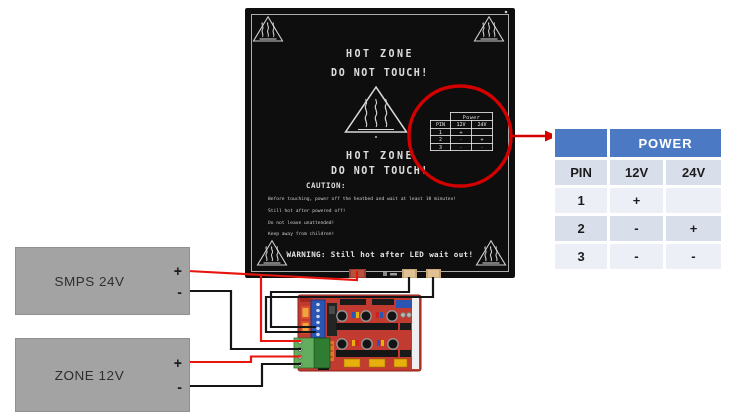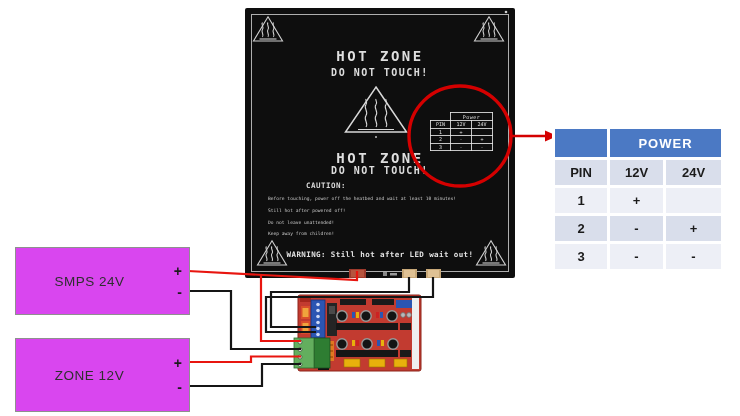--- a/index.html
+++ b/index.html
@@ -6,42 +6,42 @@
   .stage{position:relative;width:740px;height:416px;background:#ffffff;overflow:hidden;
          font-family:"Liberation Sans",sans-serif;}
 
   
   .heatbed{position:absolute;left:245px;top:8px;width:270px;height:270px;
            background:#0e0e0e;border-radius:2px;}
   .heatbed-inner{position:absolute;left:6px;top:6px;right:6px;bottom:6px;
            border:1px solid rgba(215,215,215,.8);}
   .bed-text{position:absolute;left:0;right:0;text-align:center;color:#dedede;
            font-family:"DejaVu Sans Mono",monospace;white-space:nowrap;}
-  .hz{top:40px;font-size:14px;font-weight:bold;letter-spacing:2.5px;}
+  .hz{top:40px;font-size:10px;font-weight:bold;letter-spacing:2.5px;}
   .dnt{top:59px;font-size:10px;font-weight:bold;letter-spacing:1.5px;}
   .hz2{top:142px;}
   .dnt2{top:157px;}
   .caution-title{position:absolute;left:23px;top:173px;font-size:7.5px;font-weight:bold;
            letter-spacing:.5px;color:#d8d8d8;font-family:"DejaVu Sans Mono",monospace;margin-left:38px;}
   .caution-lines{position:absolute;left:23px;top:185px;font-size:4.6px;line-height:11.8px;
            color:#c9c9c9;font-family:"DejaVu Sans Mono",monospace;white-space:nowrap;}
   .warning{top:242px;font-size:7.5px;font-weight:bold;letter-spacing:.4px;color:#e2e2e2;}
 
   
   .bed-table{position:absolute;left:185px;top:104px;border-collapse:collapse;
            font-family:"DejaVu Sans Mono",monospace;font-size:5px;color:#e0e0e0;
            text-align:center;}
   .bed-table td{border:1px solid rgba(230,230,230,.85);padding:0;height:6.5px;
            line-height:6px;}
   .bed-table td.bt-title{height:7px;letter-spacing:.5px;}
   .bed-table td.bt-none{border:none;}
   .bed-table col.c1{width:20px}.bed-table col.c2{width:21px}.bed-table col.c3{width:21px}
 
   
-  .psu{position:absolute;left:15px;width:173px;background:#d946ef;border:1px solid #8f8f8f;}
+  .psu{position:absolute;left:15px;width:173px;background:#a3a3a3;border:1px solid #8f8f8f;}
   .psu-24{top:247px;height:66px;}
   .psu-12{top:338px;height:72px;}
   .psu-label{position:absolute;left:0;right:26px;text-align:center;top:50%;
            transform:translateY(-50%);font-size:13.5px;color:#2f2f2f;letter-spacing:.5px;}
   .psu-sign{position:absolute;right:7px;font-size:14px;font-weight:bold;color:#1c1c1c;
            line-height:12px;}
   .psu-24 .sign-plus{top:17px;}  .psu-24 .sign-minus{top:38px;}
   .psu-12 .sign-plus{top:18px;}  .psu-12 .sign-minus{top:42px;}
 
   

